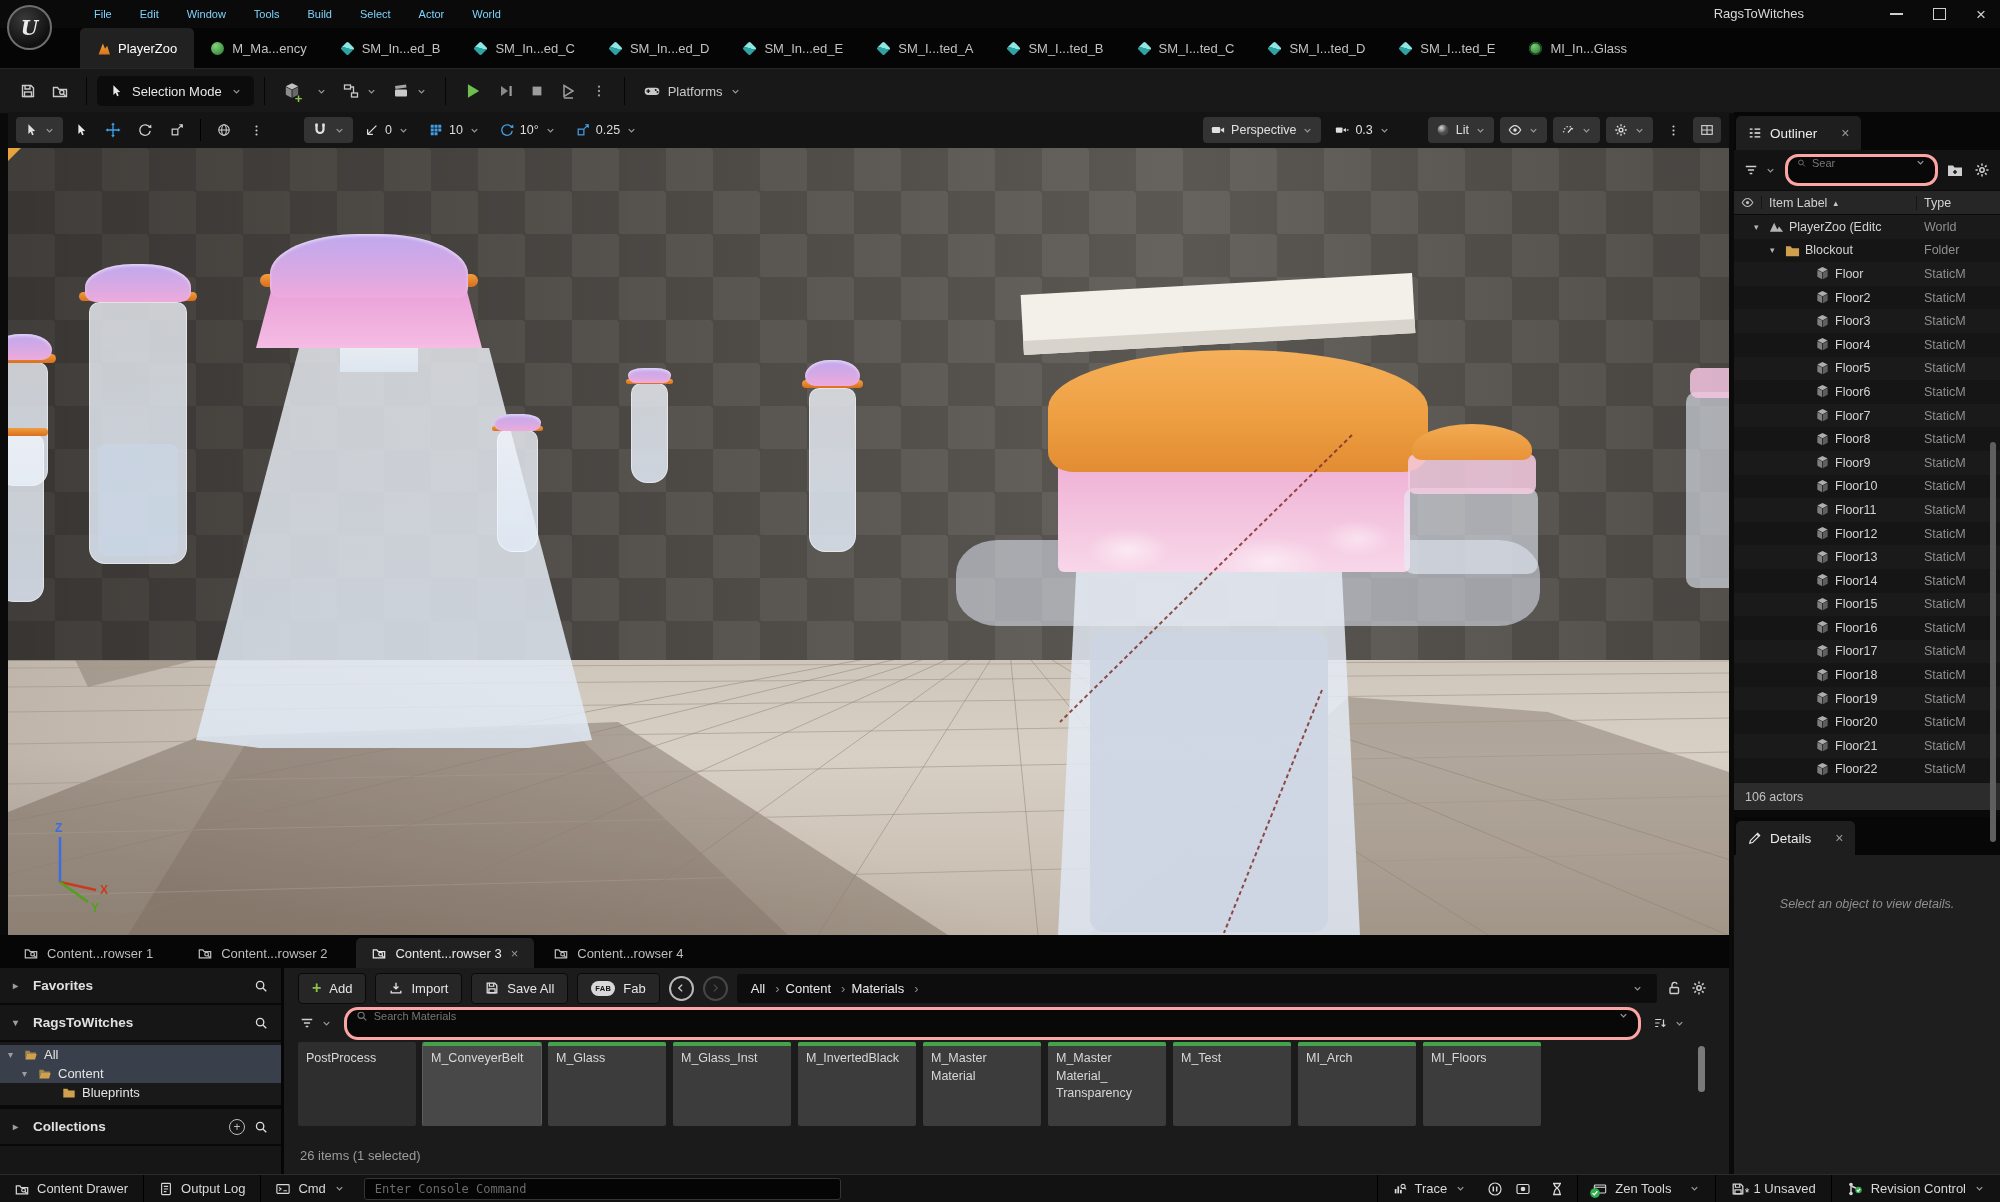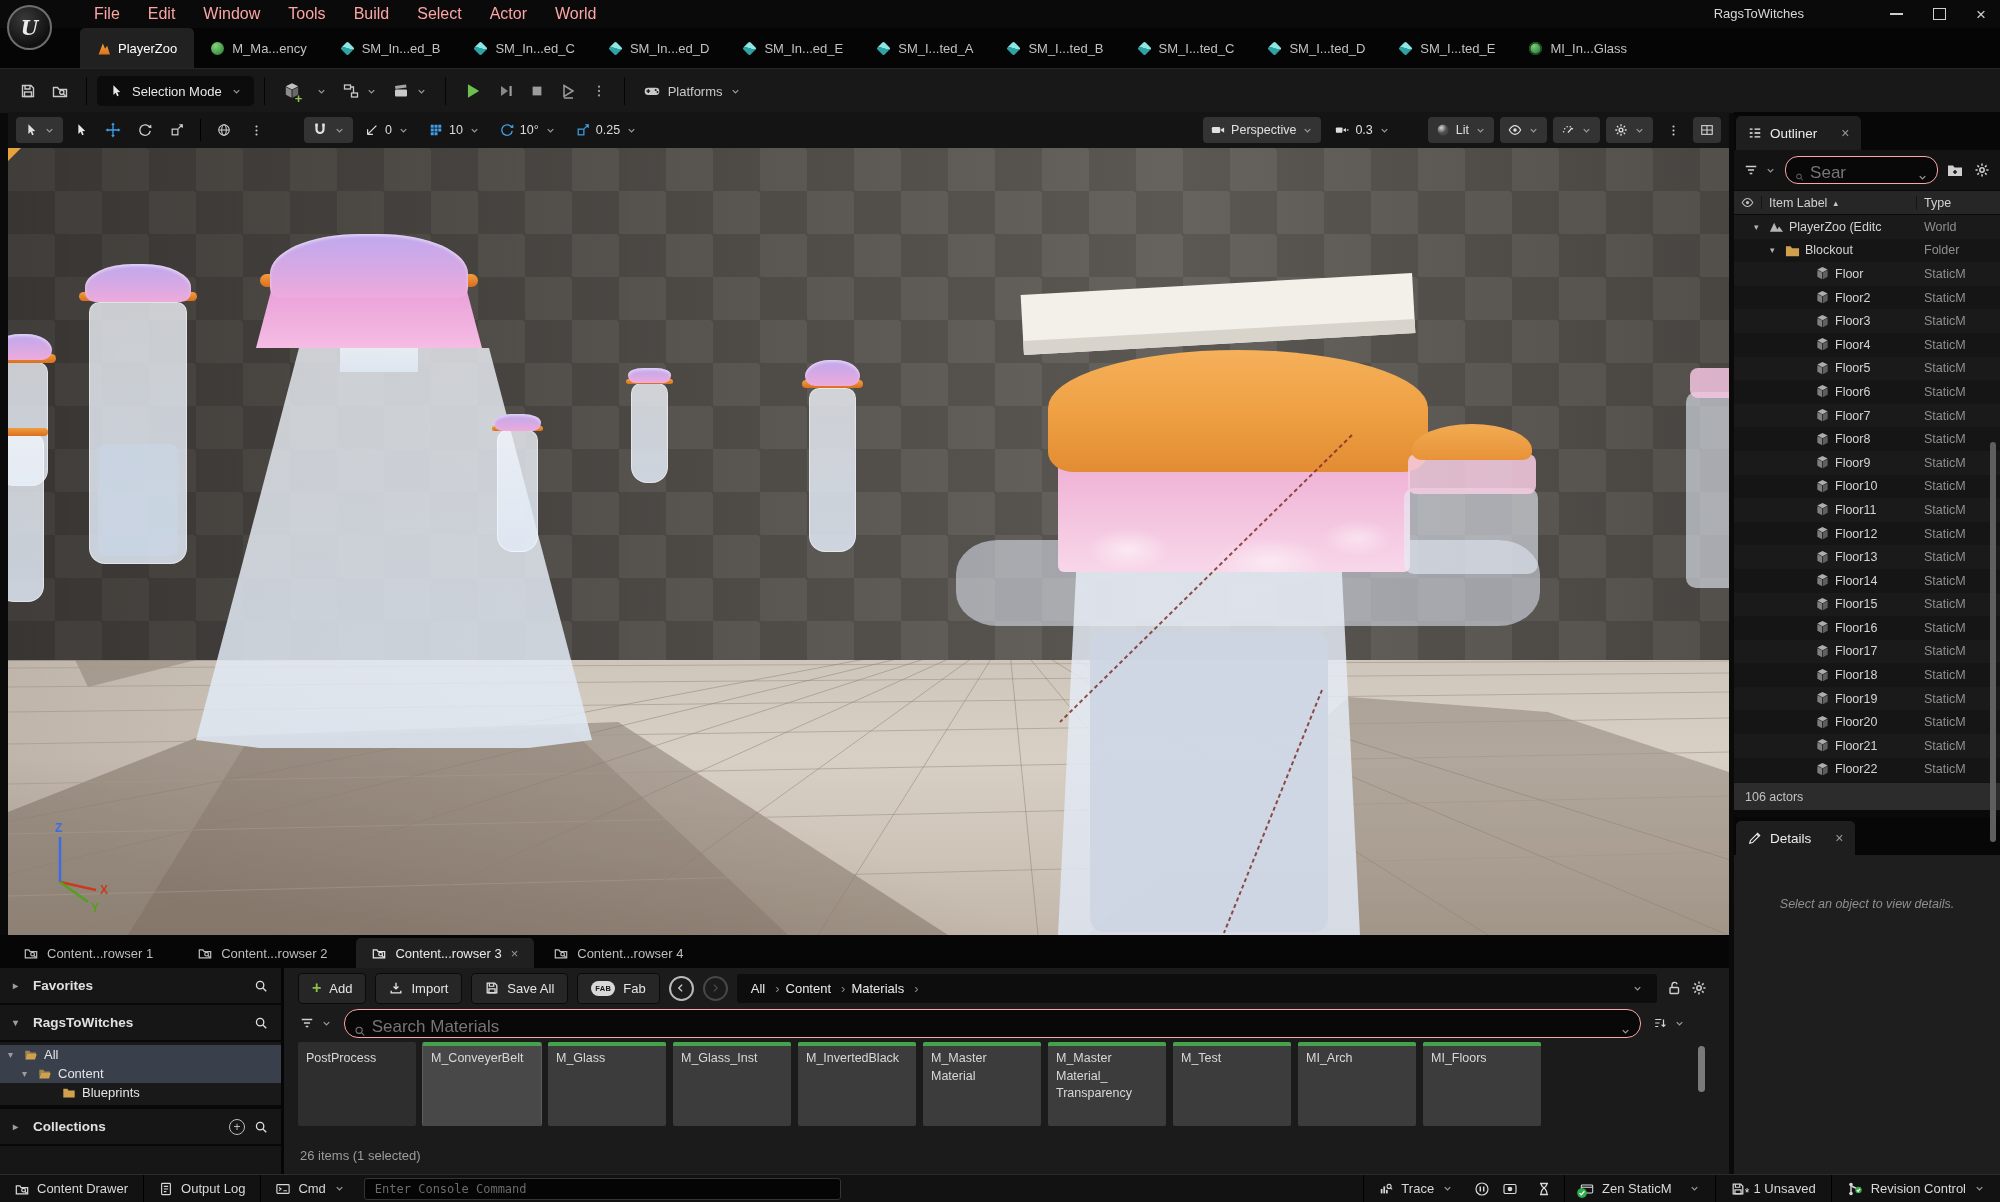--- a/index.html
+++ b/index.html
@@ -11,21 +11,21 @@
   input{background:transparent;border:none;outline:none;font:inherit;color:#c8c8c8;width:100%;padding:0}
   input::placeholder{color:#767676}
 
   
   .titlebar{position:absolute;left:0;top:0;right:0;height:28px;display:flex;align-items:center;background:#0a0a0a}
   .logo{position:absolute;left:7px;top:5px;width:41px;height:41px;border-radius:50%;z-index:6;
         background:radial-gradient(circle at 38% 30%,#3a3a3a,#101010 70%);border:2px solid #6e6e6e;
         display:flex;align-items:center;justify-content:center;font-family:"DejaVu Serif",serif;
         font-style:italic;font-weight:bold;font-size:20px;color:#ececec}
   .menus{display:flex;margin-left:80px}
-  .menu-item{padding:0 14px;font-size:16px;color:#fca5a5;line-height:28px}
+  .menu-item{padding:0 14px;font-size:11px;color:#7dd3fc;line-height:28px}
   .win-title{position:absolute;right:196px;top:0;line-height:28px;font-size:13px;color:#d8d8d8}
   .win-btns{position:absolute;right:14px;top:0;height:28px;display:flex;gap:30px;align-items:center}
   .wb-min{width:13px;height:2px;background:#cfcfcf}
   .wb-max{width:11px;height:10px;border:1.5px solid #cfcfcf}
   .wb-close{font-size:17px;color:#cfcfcf;line-height:1}
 
   
   .tabbar{position:absolute;left:0;top:28px;right:0;height:40px;background:#050505;display:flex;align-items:stretch;padding-left:80px}
   .etab{display:flex;align-items:center;gap:8px;padding:0 17px;font-size:13px;color:#c2c2c2;white-space:nowrap}
   .etab.active{background:#212121;color:#ffffff;border-radius:5px 5px 0 0}
@@ -83,22 +83,22 @@
   .cone{clip-path:polygon(26% 0,74% 0,100% 98%,84% 100%,16% 100%,0 98%);border:none}
   .liquid{position:absolute;background:rgba(201,212,228,.8);border-radius:8px}
 
   
   .right-panel{position:absolute;left:1734px;top:112px;width:266px;bottom:27px;background:#131313;display:flex;flex-direction:column}
   .panel-tabbar{height:38px;background:#070707;display:flex;align-items:flex-end;padding-left:2px;flex:none}
   .panel-tab{display:flex;align-items:center;gap:8px;height:34px;padding:0 12px;background:#1e1e1e;
              font-size:13.5px;color:#ececec;border-radius:5px 5px 0 0}
   .ptab-close{color:#9a9a9a;font-size:14px;margin-left:16px}
   .o-toolbar{height:40px;display:flex;align-items:center;gap:7px;padding:0 8px;flex:none;background:#131313}
-  .searchpill{flex:1;display:flex;align-items:flex-end;gap:6px;background:#080808;border:1px solid #fca5a5;
-              border-radius:13px;height:26px;padding:0 9px;font-size:17px;color:#7a7a7a;min-width:0}
+  .searchpill{flex:1;display:flex;align-items:flex-start;gap:6px;background:#080808;border:3px solid #fca5a5;
+              border-radius:13px;height:26px;padding:0 9px;font-size:11px;color:#7a7a7a;min-width:0}
   .ocols{display:flex;height:23px;flex:none;background:#262626;border-top:1px solid #0b0b0b;border-bottom:1px solid #0b0b0b;
          align-items:center;font-size:12.5px;color:#d2d2d2}
   .ocol-eye{width:27px;display:flex;justify-content:center;border-right:1px solid #151515;color:#bdbdbd}
   .ocol-label{flex:1;padding-left:7px;border-right:1px solid #151515;display:flex;align-items:center;gap:6px}
   .ocol-type{width:76px;padding-left:7px}
   .sortarrow{font-size:9px;color:#c8c8c8}
   .orows{height:567px;flex:none;position:relative;overflow:hidden;background:#151515}
   .orow{display:flex;align-items:center;height:23.6px;font-size:12.5px;color:#d4d4d4}
   .orow:nth-child(odd){background:#1a1a1a}
   .o-inner{flex:1;display:flex;align-items:center;gap:5px;overflow:hidden;white-space:nowrap;min-width:0}
@@ -1471,21 +1471,21 @@
     <div class="sb-div"></div>
     <div class="sb-item">
       <span style="position:relative;display:flex">
         <svg class="ic14">
             <use href="#sym-zen"></use>
           </svg>
         <svg class="ic12" style="position:absolute;left:-4px;bottom:-3px">
             <use href="#sym-checkc"></use>
           </svg>
       </span>
-      <span>Zen StaticM</span>
+      <span>Zen Tools</span>
         <svg class="chev" style="margin-left:10px">
           <use href="#sym-chev"></use>
         </svg>
     </div>
     <div class="sb-div"></div>
     <div class="sb-item">
       <span style="position:relative;display:flex">
           <svg class="ic14">
             <use href="#sym-save"></use>
           </svg>

